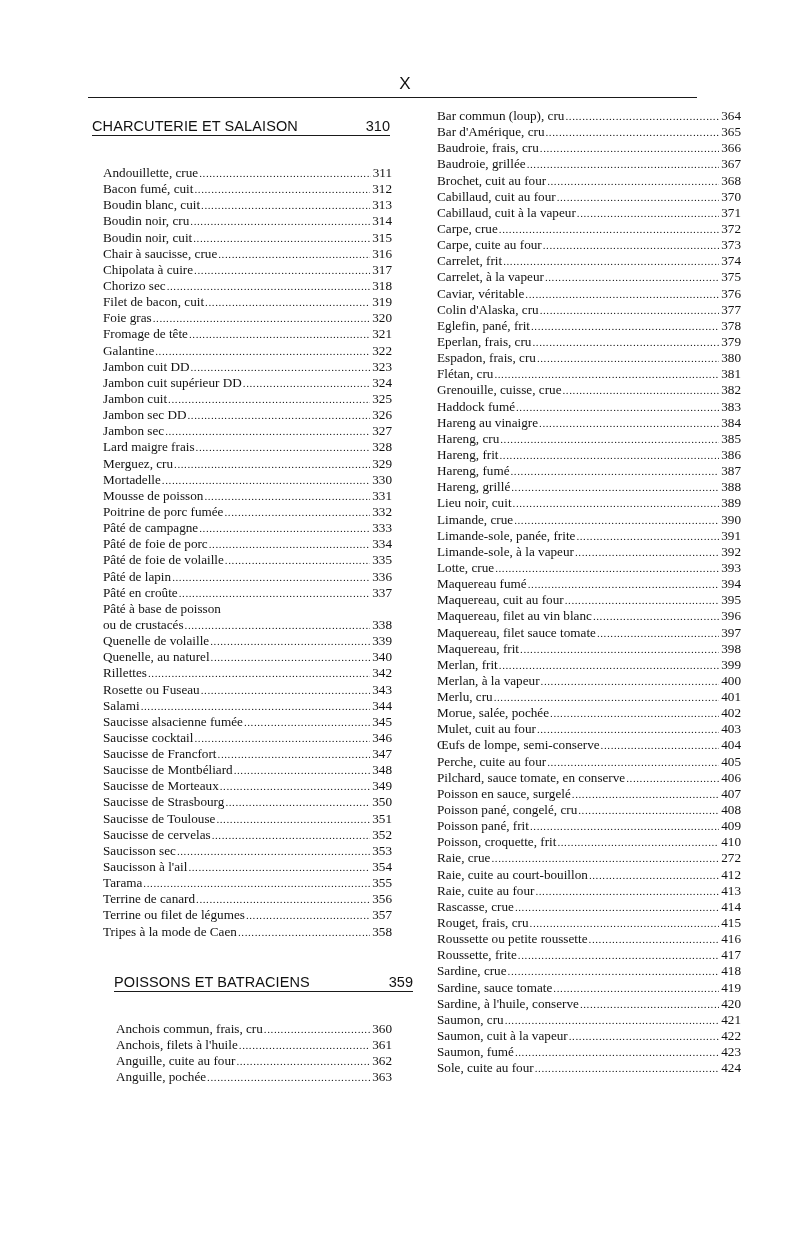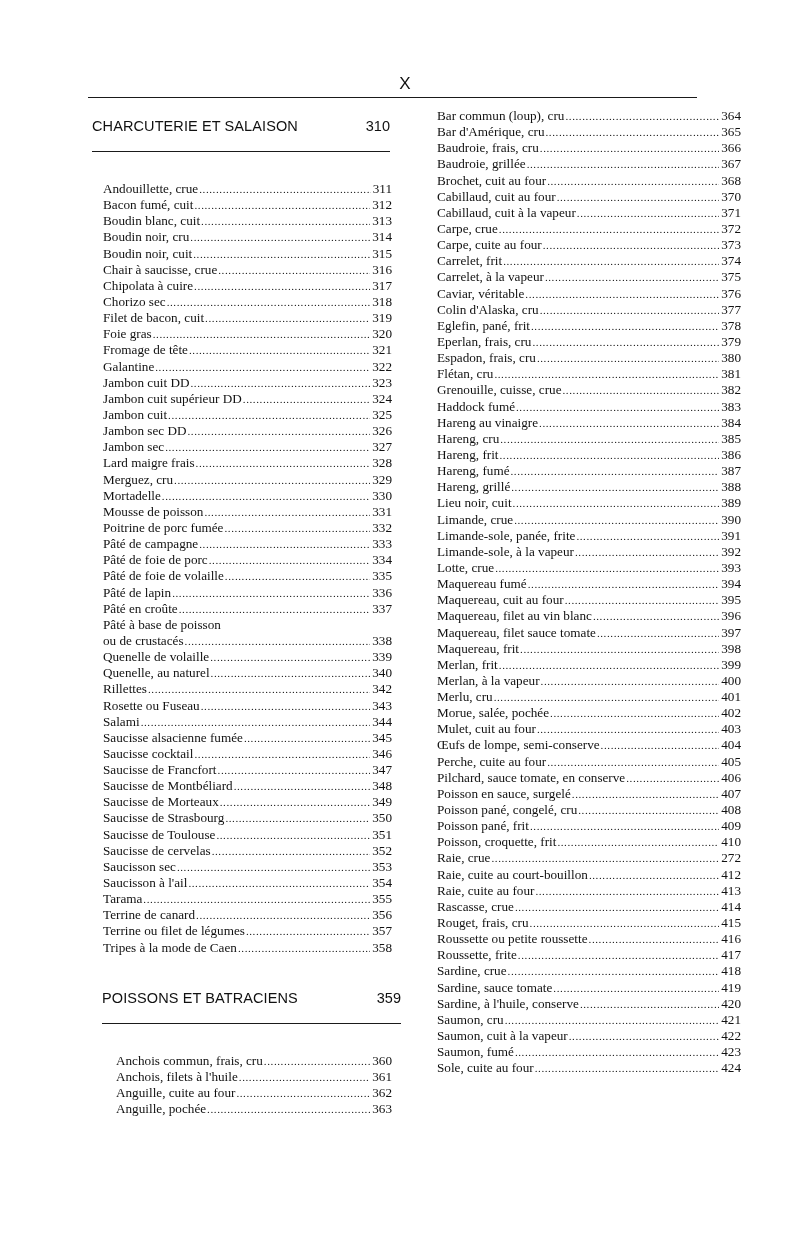--- a/index.html
+++ b/index.html
@@ -42,21 +42,21 @@
     .col-left { left: 92px; top: 117px; width: 300px; }
     .col-right { left: 437px; top: 108px; width: 304px; }
 
     .section-heading {
       display: flex;
       justify-content: space-between;
       align-items: baseline;
       font-size: 14.5px;
       line-height: 18px;
       border-bottom: 1.2px solid #1a1a1a;
-      padding-bottom: 16px;
+      padding-bottom: 0;
       width: 298px;
       margin-left: 0;
     }
     .section-heading span { text-decoration: none; }
     .section-heading .sec-title { letter-spacing: 0.1px; }
 
     .entries { margin-left: 11px; font-family: Liberation Serif, serif; }
     .col-right .entries { margin-left: 0; }
 
     .entry {
@@ -332,21 +332,21 @@
         <span class="num">357</span>
       </div>
       <div class="entry">
         <span class="label">Tripes à la mode de Caen</span>
         <span class="leader"></span>
         <span class="num">358</span>
       </div>
     </div>
 
   <div class="gap-before-heading-2"></div>
-  <div class="section-heading" style="margin-left:10px;width:299px;">
+  <div class="section-heading" style="margin-left:22px;width:299px;">
     <span class="sec-title">POISSONS ET BATRACIENS</span>
     <span class="sec-page">359</span>
   </div>
   <div class="gap-after-heading-2"></div>
   <div class="entries" style="margin-left:24px;">
       <div class="entry">
         <span class="label">Anchois commun, frais, cru</span>
         <span class="leader"></span>
         <span class="num">360</span>
       </div>

